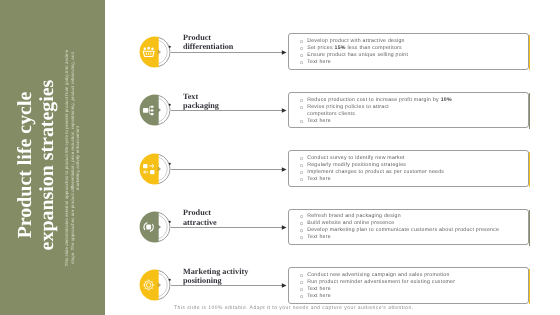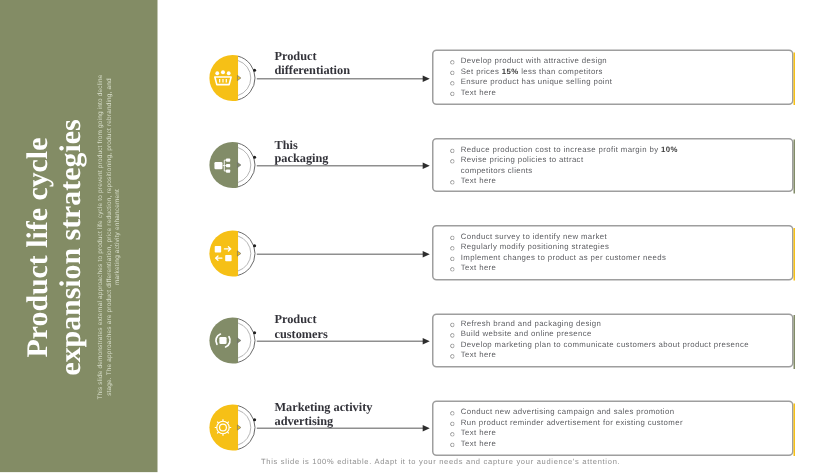--- a/index.html
+++ b/index.html
@@ -125,21 +125,21 @@
               </g>
             </g>
    </svg>
         </div>
         <div>
           <svg width="125" height="12" style="position:absolute;left:170.5px;top:87.5px">
       <path d="M0 6.5 H 111.5" stroke="#8f8f8f" stroke-width="0.9" fill="none"></path>
       <path d="M110.8 4.3 L115.5 6.5 L110.8 8.7 Z" fill="#2d2d2d"></path>
     </svg>
         </div>
-        <div class="label" style="left: 183px; width: 120px; top: 75.5px;"><span>This</span><br><span>packaging</span></div>
+        <div class="label" style="left: 183px; width: 120px; top: 75.5px;"><span>Text</span><br><span>packaging</span></div>
         <div class="box" style="left: 287.6px; top: 75.8px; width: 241px; height: 36.6px;">
           <ul style="margin: 3.9px 0px 0px 10px;">
             <li><span class="bul">
                 <svg width="3.2" height="3.2" viewBox="0 0 8 8">
                   <circle cx="4" cy="4" r="3.1" fill="none" stroke="#8f8f8f" stroke-width="1.5"></circle>
                 </svg>
               </span>Reduce production cost to increase profit margin by <b>10%</b></li>
             <li><span class="bul">
                 <svg width="3.2" height="3.2" viewBox="0 0 8 8">
                   <circle cx="4" cy="4" r="3.1" fill="none" stroke="#8f8f8f" stroke-width="1.5"></circle>
@@ -230,21 +230,21 @@
               </g>
             </g>
    </svg>
         </div>
         <div>
           <svg width="125" height="12" style="position:absolute;left:170.5px;top:204.5px">
       <path d="M0 6.5 H 111.5" stroke="#8f8f8f" stroke-width="0.9" fill="none"></path>
       <path d="M110.8 4.3 L115.5 6.5 L110.8 8.7 Z" fill="#2d2d2d"></path>
     </svg>
         </div>
-        <div class="label" style="left: 183px; width: 120px; top: 192.3px;"><span>Product</span><br><span>customers</span></div>
+        <div class="label" style="left: 183px; width: 120px; top: 192.3px;"><span>Product</span><br><span>attractive</span></div>
         <div class="box" style="left: 287.6px; top: 192.6px; width: 241px; height: 36.6px;">
           <ul style="margin: 3.9px 0px 0px 10px;">
             <li><span class="bul">
                 <svg width="3.2" height="3.2" viewBox="0 0 8 8">
                   <circle cx="4" cy="4" r="3.1" fill="none" stroke="#8f8f8f" stroke-width="1.5"></circle>
                 </svg>
               </span>Refresh brand and packaging design</li>
             <li><span class="bul">
                 <svg width="3.2" height="3.2" viewBox="0 0 8 8">
                   <circle cx="4" cy="4" r="3.1" fill="none" stroke="#8f8f8f" stroke-width="1.5"></circle>
@@ -285,21 +285,21 @@
               </g>
             </g>
    </svg>
         </div>
         <div>
           <svg width="125" height="12" style="position:absolute;left:170.5px;top:262.5px">
       <path d="M0 6.5 H 111.5" stroke="#8f8f8f" stroke-width="0.9" fill="none"></path>
       <path d="M110.8 4.3 L115.5 6.5 L110.8 8.7 Z" fill="#2d2d2d"></path>
     </svg>
         </div>
-        <div class="label" style="left: 183px; width: 120px; top: 250.7px;"><span>Marketing activity</span><br><span>advertising</span></div>
+        <div class="label" style="left: 183px; width: 120px; top: 250.7px;"><span>Marketing activity</span><br><span>positioning</span></div>
         <div class="box" style="left: 287.6px; top: 251px; width: 241px; height: 36.6px;">
           <ul style="margin: 3.9px 0px 0px 10px;">
             <li><span class="bul">
                 <svg width="3.2" height="3.2" viewBox="0 0 8 8">
                   <circle cx="4" cy="4" r="3.1" fill="none" stroke="#8f8f8f" stroke-width="1.5"></circle>
                 </svg>
               </span>Conduct new advertising campaign and sales promotion</li>
             <li><span class="bul">
                 <svg width="3.2" height="3.2" viewBox="0 0 8 8">
                   <circle cx="4" cy="4" r="3.1" fill="none" stroke="#8f8f8f" stroke-width="1.5"></circle>

